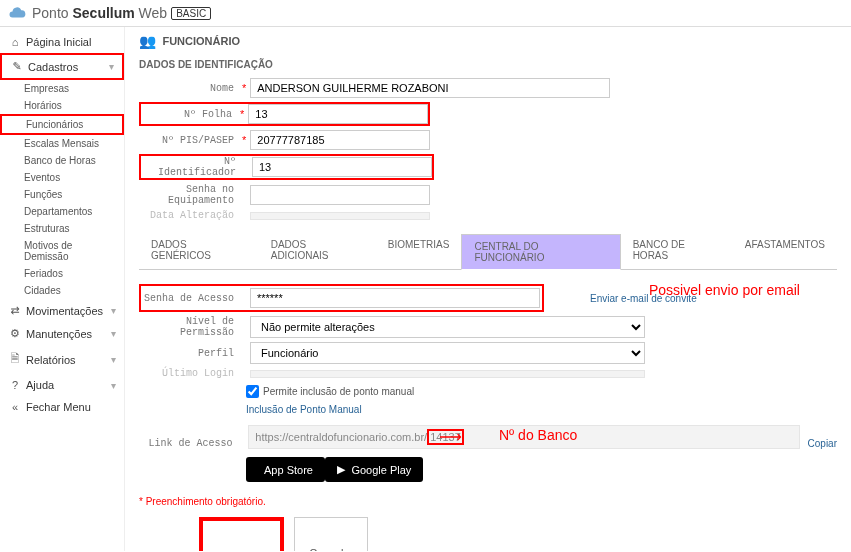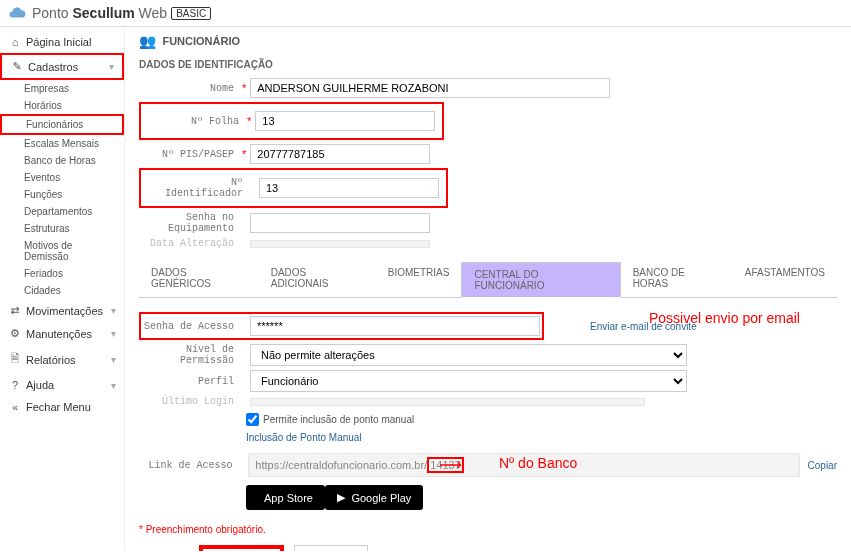--- a/index.html
+++ b/index.html
@@ -29,33 +29,33 @@
   border:1px solid #ccc; padding:3px 6px; font-size:11px; background:#fff; flex: 0 0 auto;
 }
 .inp-wide { width:360px; }
 .inp-med { width:180px; }
 .ro { background:#f3f3f3 !important; color:#888; border:1px solid #e5e5e5 !important; }
 .ro-link { background:#f3f3f3 !important; color:#888; border:1px solid #e5e5e5 !important; width:560px; }
 .tabs { display:flex; border-bottom:1px solid #ccc; margin-top:12px; }
 .tab { padding:6px 12px; font-size:10px; color:#666; cursor:pointer; }
 .tab.active { border:1px solid #ccc; border-bottom:1px solid #fff; position:relative; top:1px; background:#c4b5fd; }
 .link-blue { color:#2a6496; font-size:10px; cursor:pointer;padding-left:36px; }
-.select-wide { width:437px; }
+.select-wide { width:395px; }
 .checkbox-row { display:flex; align-items:center; margin:6px 0; padding-left:107px; font-size:10px; color:#555; }
 .checkbox-row input { margin-right:4px; }
 .inline-link { padding-left:107px; color:#2a6496; font-size:10px; cursor:pointer; margin-top:4px; display:block; }
 .stores { display:flex; gap:0; padding-left:107px; margin-top:8px; }
 .store-btn { background:#000; color:#fff; border:none; padding:6px 12px; border-radius:3px; font-size:11px; cursor:pointer; display:flex; align-items:center; gap:6px;}
 .reqnote { color:red; font-size:10px; margin:14px 0 10px; }
 .actions { display:flex; gap:10px; margin-top:6px; padding-left:60px;}
 .btn-primary { background:#2a78c4; color:#fff; border:1px solid #1f5d99; padding:6px 20px; font-size:11px; cursor:pointer;margin-top:34px; }
 .btn-default { background:#fff; color:#555; border:1px solid #ccc; padding:6px 14px; font-size:11px; cursor:pointer; }
 .annot { position:absolute; color:red; font-size:14px; pointer-events:none; }
 .arrow { color:red; font-size:16px; }
-.hl-wrap { border:2px solid red; display:inline-flex; align-items:center; padding:7px; }
+.hl-wrap { border:2px solid red; display:inline-flex; align-items:center; padding:0; }
 .hl-save { border:4px solid red; display:inline-block; padding:2px; }
 .hl-tab { border:2px solid red; }
 .hl-linkpart { border:2px solid red; padding:0 1px; display:inline-block; }
 .copiar { color:#2a6496; font-size:10px; margin-left:8px; cursor:pointer;}
 </style>
 </head>
 <body>
 
 <div class="app-header">
   <span class="logo-icon">
@@ -211,21 +211,21 @@
           <span class="ro" style="width:395px"></span>
         </div>
 
         <div class="checkbox-row">
           <input type="checkbox" checked="" style="">
           <span>Permite inclusão de ponto manual</span>
         </div>
 
         <a class="inline-link">Inclusão de Ponto Manual</a>
 
-        <div class="frow" style="margin-top:10px; position:relative;">
+        <div class="frow" style="margin-top:10px; position:relative;align-items:flex-end;">
           <label>Link de Acesso</label>
           <span style="width:8px"></span>
           <span class="ro-link" style="padding:3px 6px;">
             <span>https://centraldofuncionario.com.br/</span><span class="hl-linkpart">14137</span>
           </span>
           <span class="copiar">Copiar</span>
           <span class="annot arrow" style="left:300px; top:2px;">⟶</span>
           <span class="annot" style="left:360px; top:2px;">Nº do Banco</span>
         </div>
 

